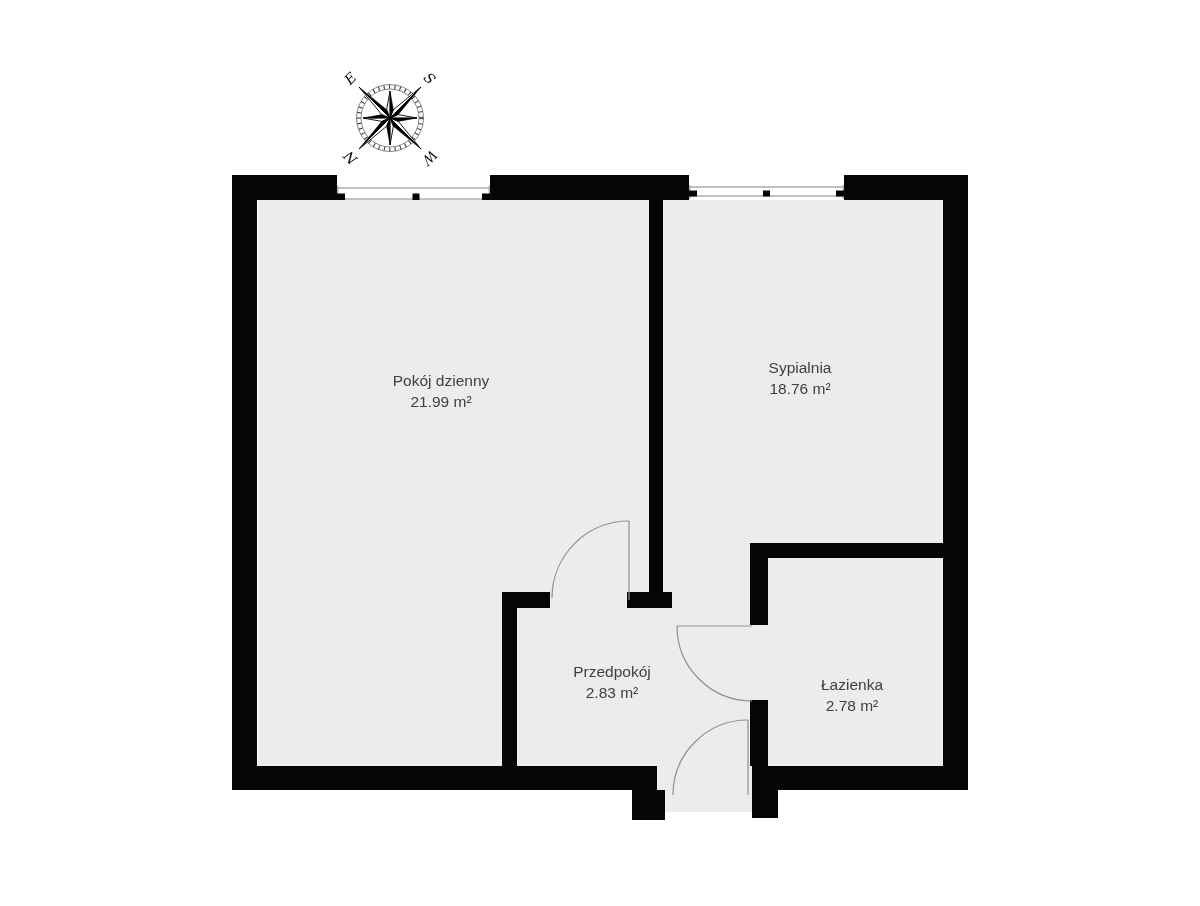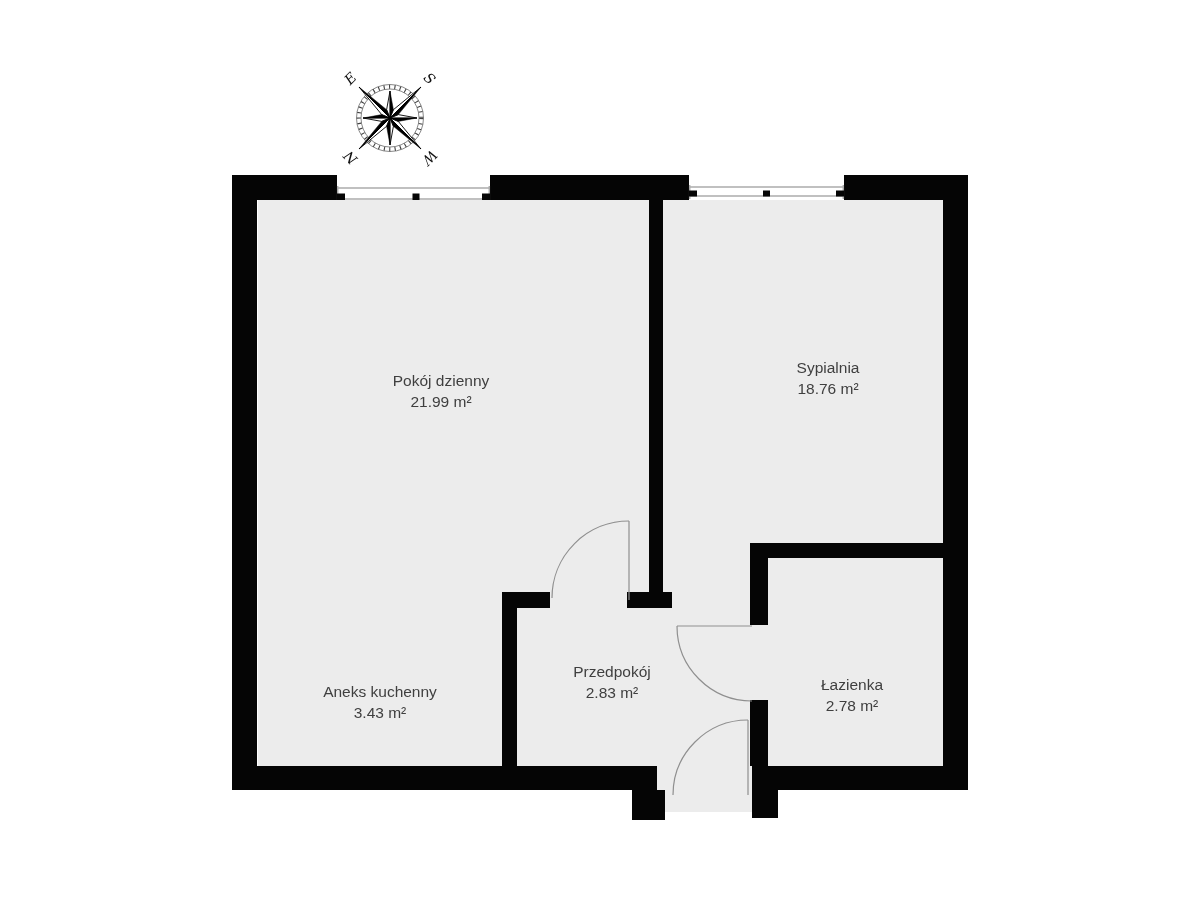--- a/index.html
+++ b/index.html
@@ -125,27 +125,23 @@
       <text class="compass-letter" x="429" y="157" transform="rotate(135 429 157)">W</text>
       <text class="compass-letter" x="351" y="157" transform="rotate(225 351 157)">N</text>
       <text class="compass-letter" x="351" y="79" transform="rotate(315 351 79)">E</text>
     </g>
   </svg>
 
   <div class="room-label" style="left:441px; top:391px">
     <div>Pokój dzienny</div>
     <div>21.99 m²</div>
   </div>
-  <div class="room-label" style="left:828px; top:378px">
+  <div class="room-label" style="left:800px; top:378px">
     <div>Sypialnia</div>
     <div>18.76 m²</div>
-  </div>
-  <div class="room-label" style="left:380px; top:702px">
-    <div>Aneks kuchenny</div>
-    <div>3.43 m²</div>
   </div>
   <div class="room-label" style="left:612px; top:682px">
     <div>Przedpokój</div>
     <div>2.83 m²</div>
   </div>
   <div class="room-label" style="left:852px; top:695px">
     <div>Łazienka</div>
     <div>2.78 m²</div>
   </div>
 

